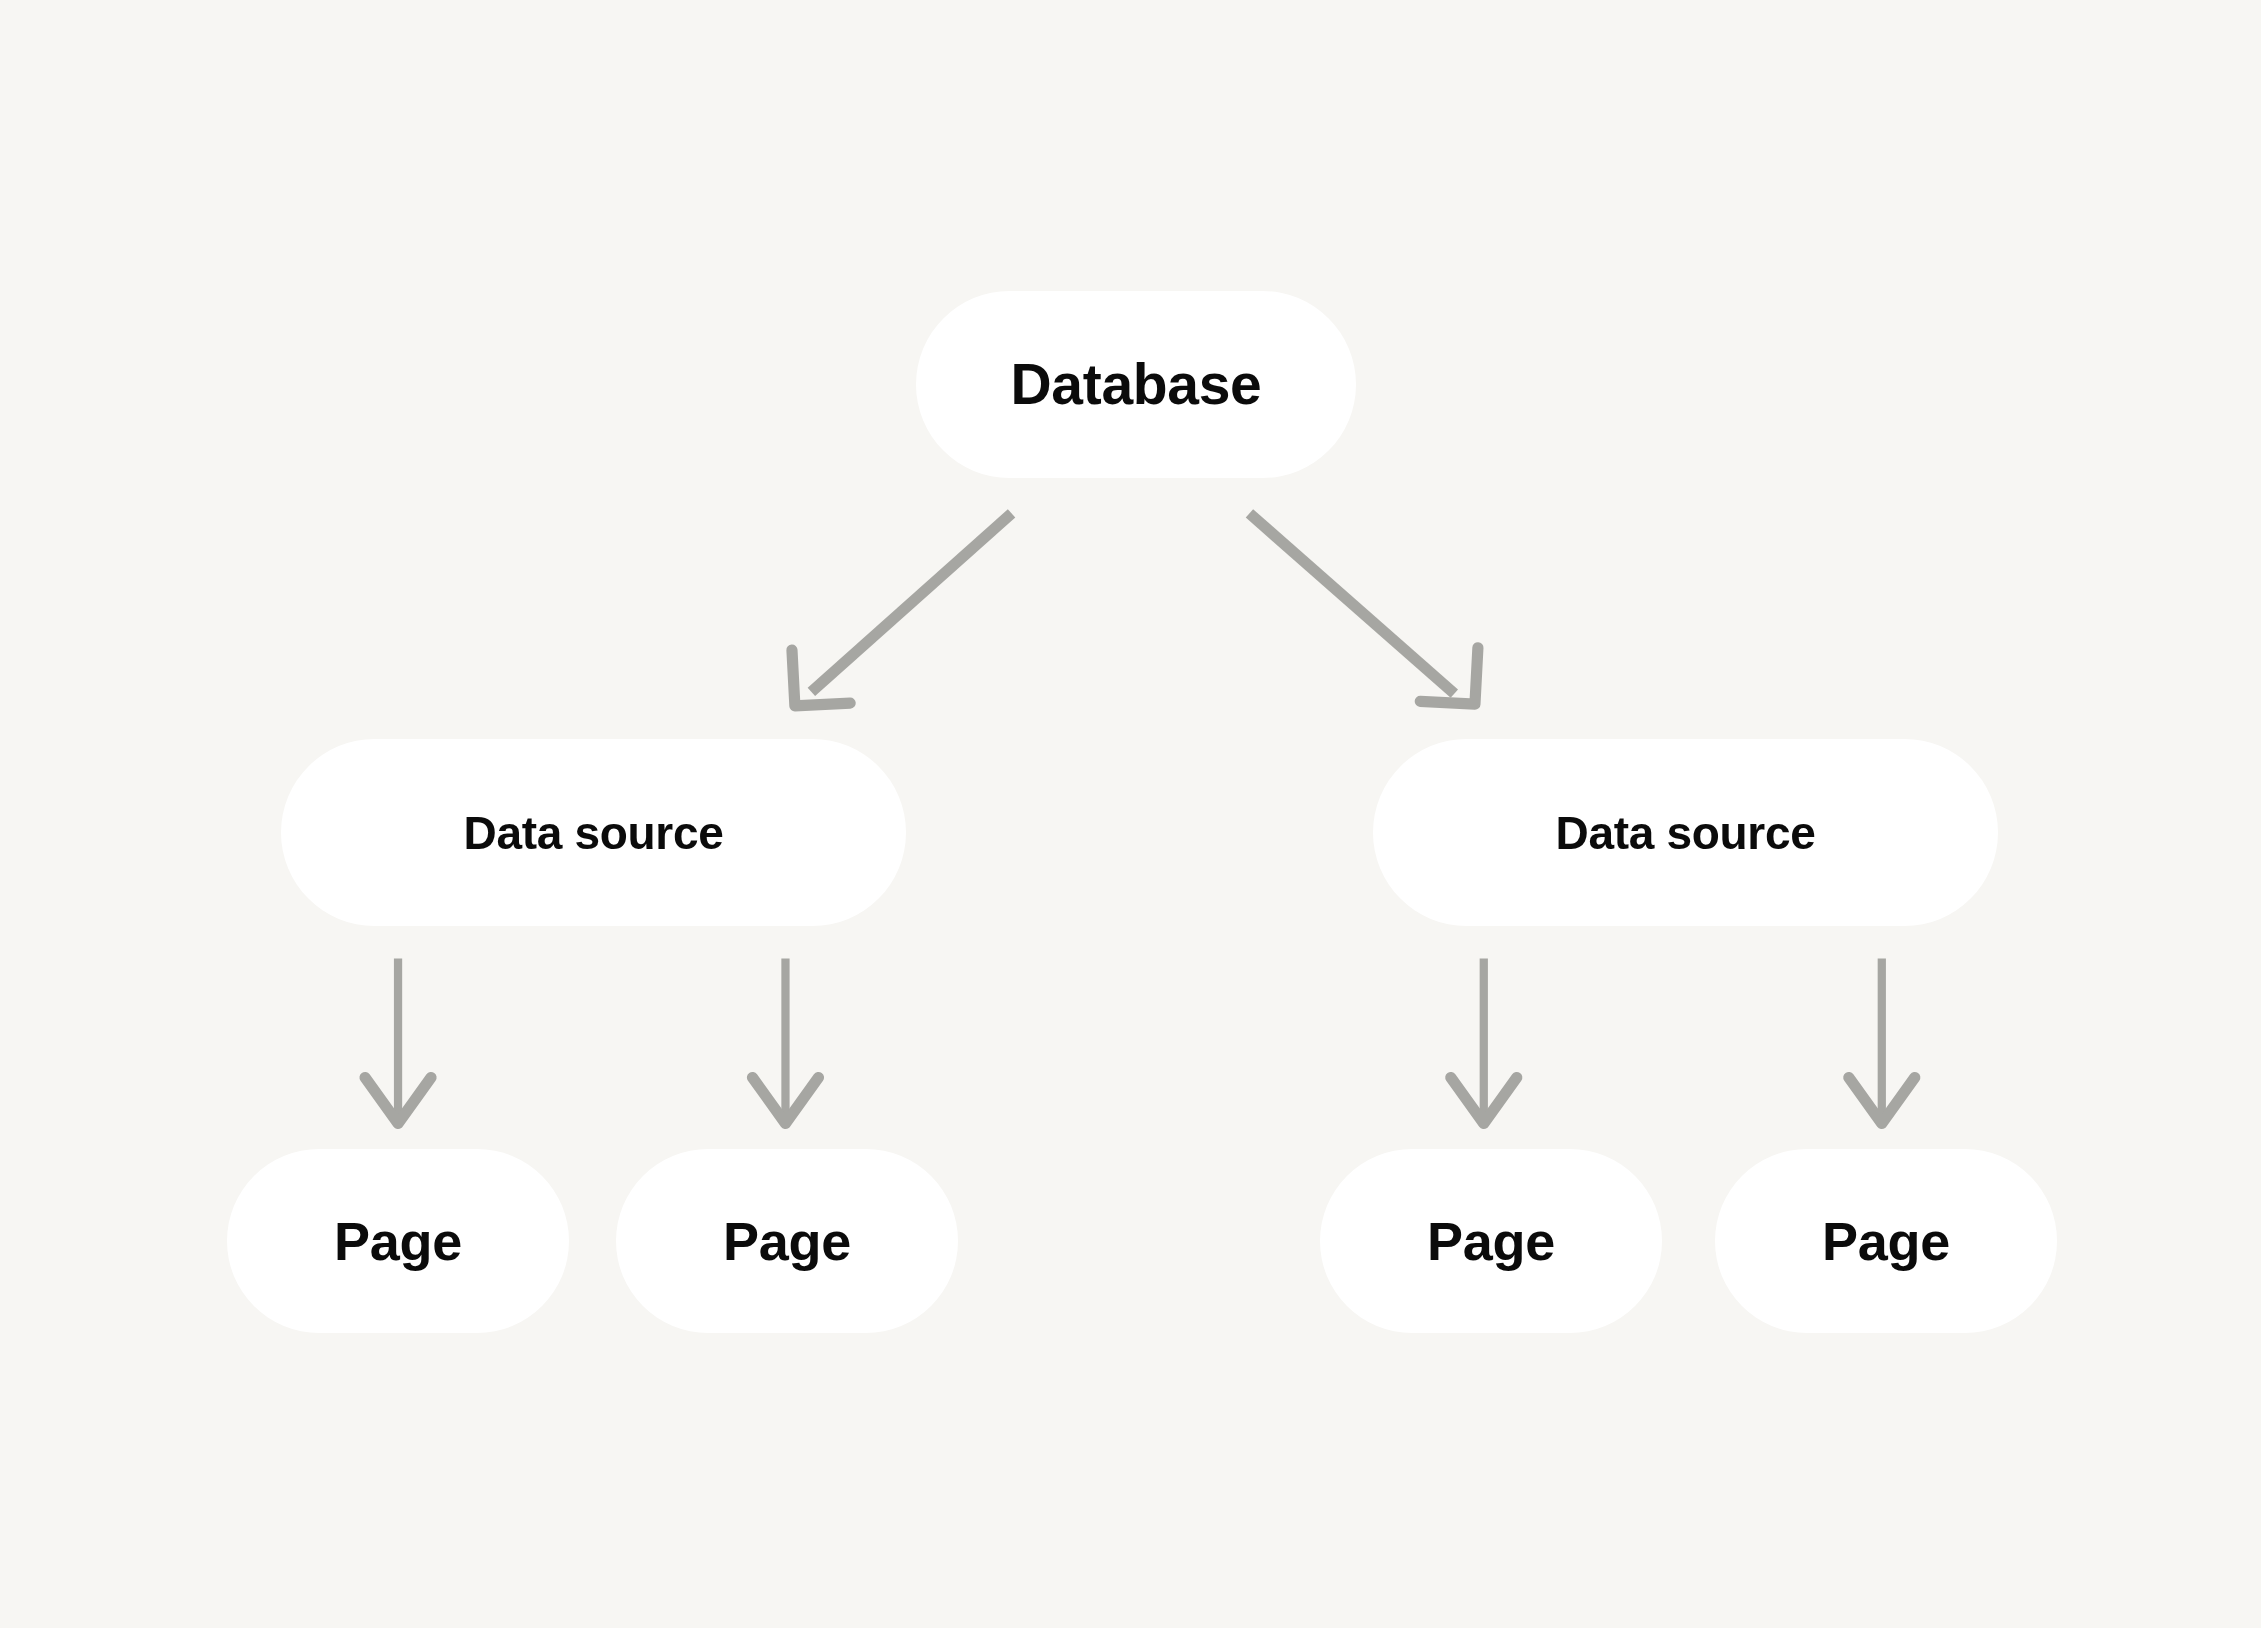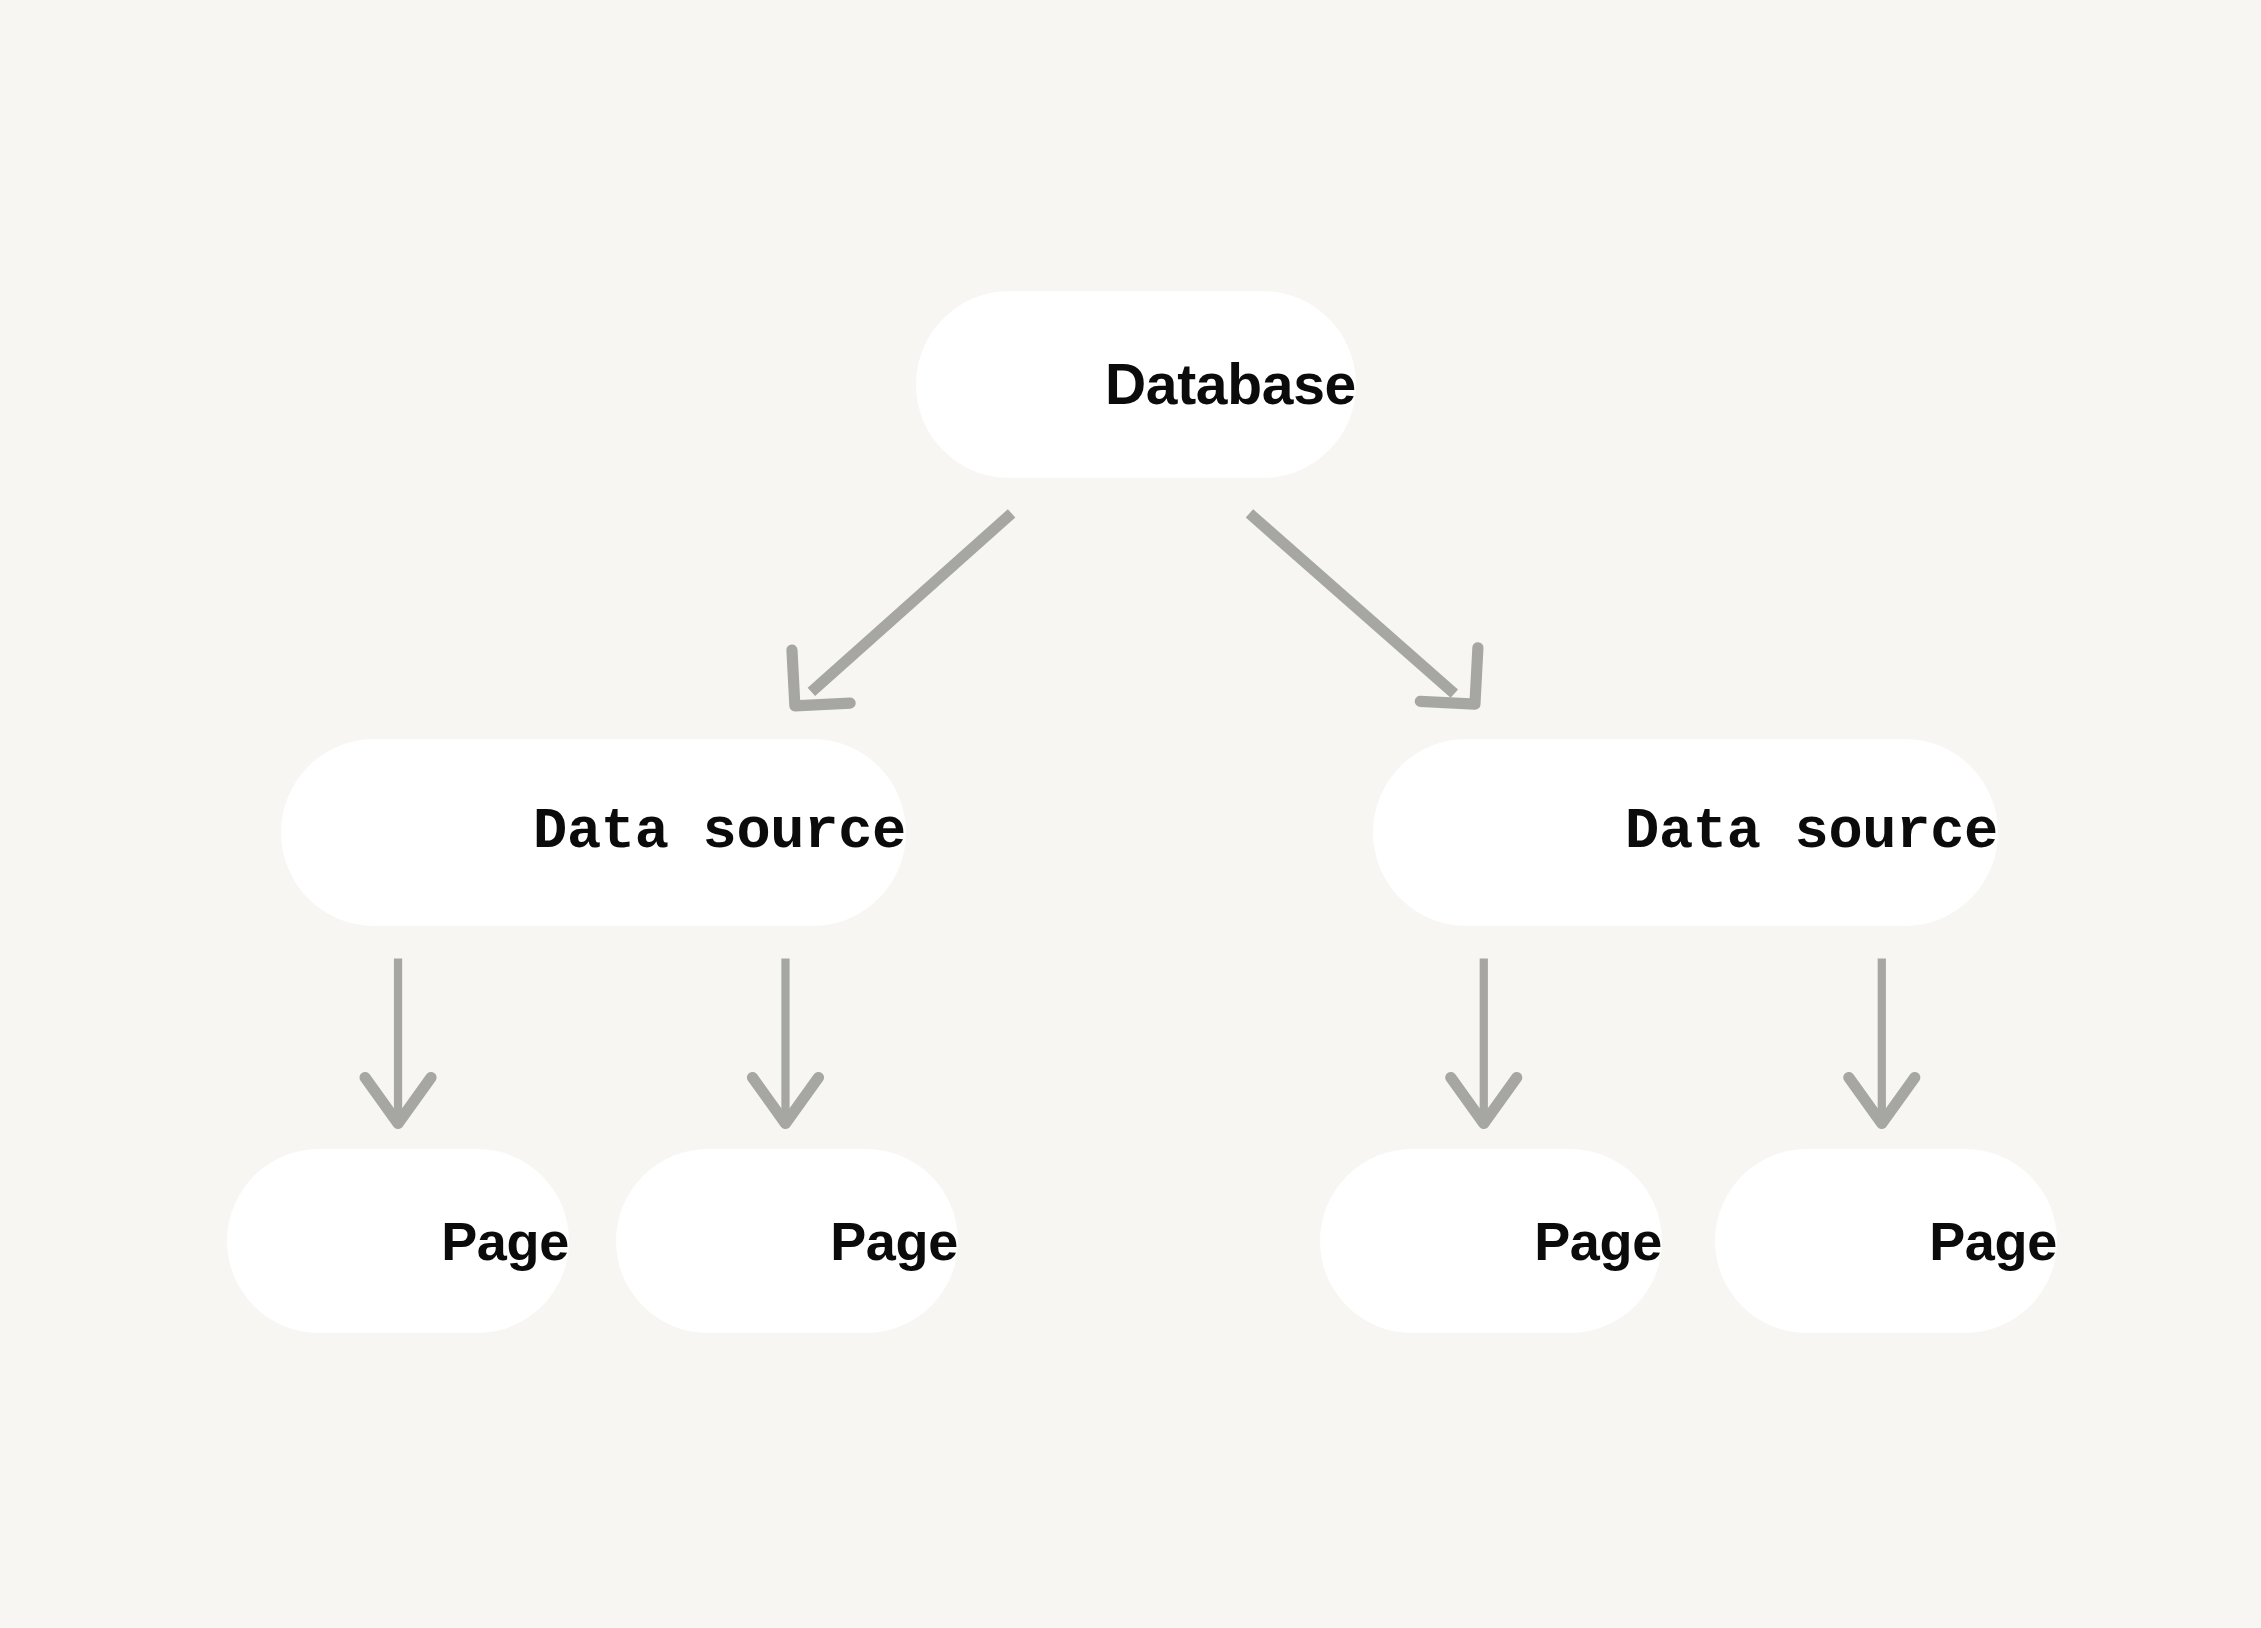--- a/index.html
+++ b/index.html
@@ -23,40 +23,40 @@
     position: absolute;
     inset: 0;
     width: 2261px;
     height: 1628px;
     pointer-events: none;
   }
   .node {
     position: absolute;
     display: flex;
     align-items: center;
-    justify-content: flex-end;
+    justify-content: center;
     background: #ffffff;
     border-radius: 588px;
     box-sizing: border-box;
     -webkit-user-select: none;
     user-select: none;
   }
   .node-label {
     color: #0b0b0b;
     font-weight: 700;
     letter-spacing: -0.3px;
     line-height: 1;
     white-space: nowrap;
   }
   .node-db  { left: 916px; top: 291px;  width: 440px;  height: 187px; }
   .node-db .node-label { font-size: 57px; }
 
   .node-ds1 { left: 281px;  top: 739px; width: 625px; height: 187px; }
   .node-ds2 { left: 1373px; top: 739px; width: 625px; height: 187px; }
-  .node-ds1 .node-label, .node-ds2 .node-label { font-size: 57px; font-family: Liberation Mono, monospace; }
+  .node-ds1 .node-label, .node-ds2 .node-label { font-size: 46px; }
 
   .node-pg1 { left: 227px;  top: 1149px; width: 342px;  height: 184px; }
   .node-pg2 { left: 616px; top: 1149px; width: 342px;  height: 184px; }
   .node-pg3 { left: 1320px; top: 1149px; width: 342px;  height: 184px; }
   .node-pg4 { left: 1715px; top: 1149px; width: 342px;  height: 184px; }
   .node-pg1 .node-label, .node-pg2 .node-label,
   .node-pg3 .node-label, .node-pg4 .node-label { font-size: 54px; }
 </style>
 </head>
 <body>

